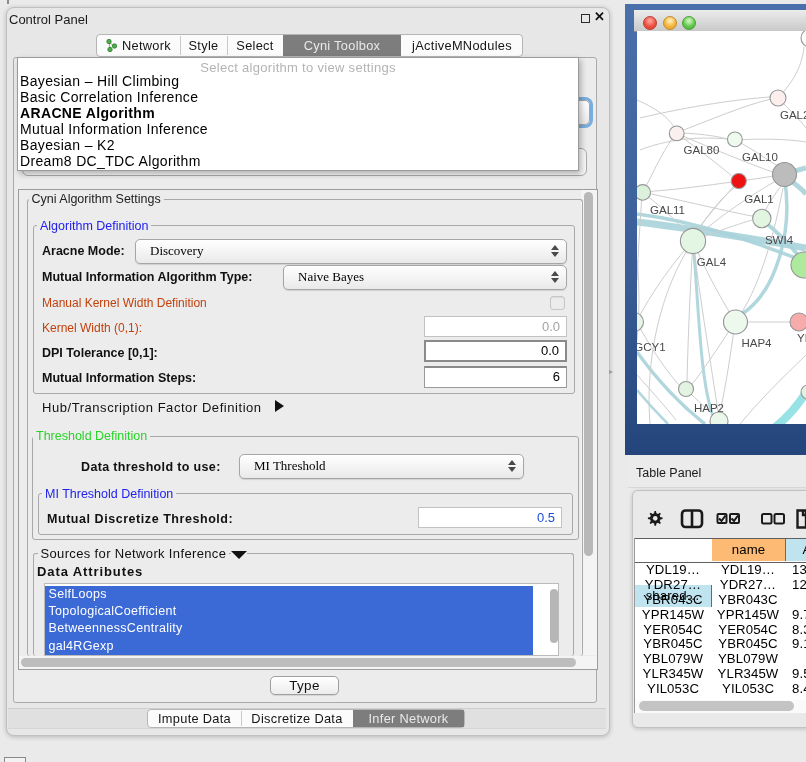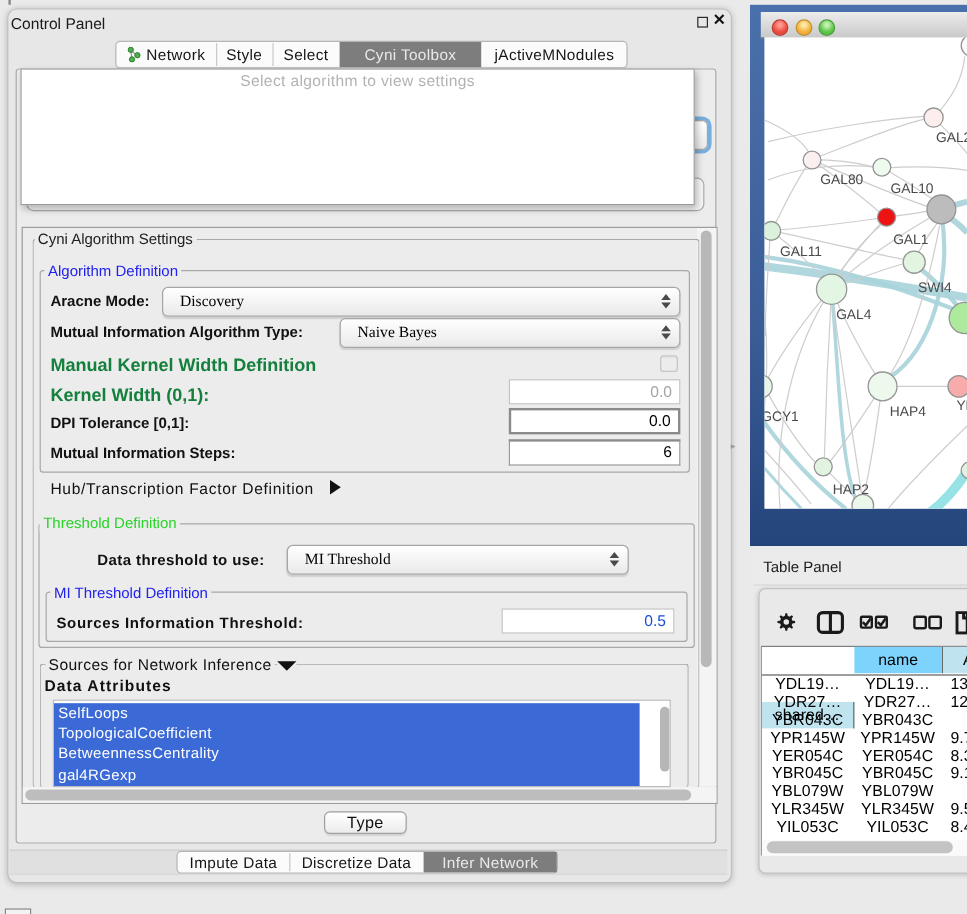--- a/index.html
+++ b/index.html
@@ -1,19 +1,19 @@
 <!DOCTYPE html>
 <html><head>
 <meta charset="utf-8">
 <style>
 html,body{margin:0;padding:0;}
 body{width:806px;height:762px;background:#eaeaea;font-family:"Liberation Sans",sans-serif;overflow:hidden;position:relative;}
 .abs{position:absolute;}
 .bl{font-weight:bold;font-size:12.5px;color:#111;white-space:nowrap;}
-.gl{font-weight:bold;font-size:15px;color:#15803d;white-space:nowrap;}
+.gl{font-weight:normal;font-size:12px;color:#c2410c;white-space:nowrap;}
 .combo{position:absolute;background:linear-gradient(#ffffff,#f2f2f2 60%,#e9e9e9);border:1px solid #a6a6a6;border-radius:5px;box-shadow:0 1px 1px rgba(0,0,0,0.12);font-size:13px;color:#000;font-family:Liberation Serif, serif;}
 .combo .ct{position:absolute;left:14px;top:3px;white-space:nowrap;}
 .arr{position:absolute;right:7px;top:4px;width:9px;height:14px;}
 .arr:before{content:"";position:absolute;left:1px;top:1px;border-left:4px solid transparent;border-right:4px solid transparent;border-bottom:5px solid #4a4a4a;}
 .arr:after{content:"";position:absolute;left:1px;bottom:1px;border-left:4px solid transparent;border-right:4px solid transparent;border-top:5px solid #4a4a4a;}
 .tf{position:absolute;background:#fff;border:1px solid #c2c2c2;font-size:13px;text-align:right;padding-right:6px;box-sizing:border-box;}
 .grp{position:absolute;border:1px solid #a8a8a8;border-radius:3px;}
 .grplab{position:absolute;background:#ececec;padding:0 3px;font-size:12.5px;white-space:nowrap;}
 .seg{position:absolute;top:0;bottom:0;display:flex;align-items:center;justify-content:center;font-size:12.8px;color:#151515;white-space:nowrap;letter-spacing:0.3px;}
 .sep{position:absolute;top:1px;bottom:1px;width:1px;background:#c9c9c9;}
@@ -90,21 +90,21 @@
 <div class="grp" style="left:32px;top:436px;width:545px;height:102px;"></div>
 <div class="grplab" style="left:33px;top:429px;color:#27d427;">Threshold Definition</div>
 <div class="bl" style="position:absolute;left:81px;top:460px;letter-spacing:0.35px;">Data threshold to use:</div>
 <div class="combo" style="left:239px;top:454px;width:283px;height:23px;">
     <span class="ct">MI Threshold</span>
     <span class="arr"></span>
   </div>
 
 <div class="grp" style="left:38px;top:493px;width:533px;height:40px;"></div>
 <div class="grplab" style="left:42px;top:487px;color:#2121ee;">MI Threshold Definition</div>
-<div class="bl" style="position:absolute;left:47px;top:512px;letter-spacing:0.55px;">Sources Information Threshold:</div>
+<div class="bl" style="position:absolute;left:47px;top:512px;letter-spacing:0.55px;">Mutual Discretize Threshold:</div>
 <div class="tf" style="left:418px;top:507px;width:144px;height:21px;color:#1d4ed8;line-height:19px;">0.5</div>
 
 <div class="grp" style="left:33px;top:553px;width:539px;height:102px;border-bottom:none;"></div>
 <div class="grplab" style="left:37.5px;top:546px;color:#111;font-size:13px;letter-spacing:0.35px;background:#ececec;">Sources for Network Inference</div>
 <div class="abs" style="left:231px;top:551px;width:0;height:0;border-left:8px solid transparent;border-right:8px solid transparent;border-top:8px solid #111;background:#ececec;"></div>
 <div class="bl" style="position:absolute;left:37px;top:564px;font-size:13px;letter-spacing:0.9px;">Data Attributes</div>
 
 <div class="abs" style="left:44px;top:583px;width:515px;height:73px;background:#fff;border:1px solid #bbb;box-sizing:border-box;overflow:hidden;">
   <div style="position:absolute;left:0px;top:2px;width:488px;height:69px;background:#3b69d5;color:#fff;font-size:12.5px;line-height:17.2px;padding-left:3.5px;letter-spacing:0.3px;box-sizing:border-box;">SelfLoops<br>TopologicalCoefficient<br>BetweennessCentrality<br>gal4RGexp</div>
   <div style="position:absolute;left:505px;top:5px;width:8px;height:54px;background:#b6b6b6;border-radius:4px;"></div>
@@ -239,21 +239,21 @@
     <rect x="128.5" y="5" width="9.5" height="9.5" rx="1.5"></rect>
   </g>
   <path d="M151.5 1.5 L160 1.5 L160 18.5 L151.5 18.5 Z M157 1.5 L157 6 L162 6" fill="none" stroke="#1a1a1a" stroke-width="2.4"></path>
 </svg>
 </div>
 
 <div class="abs" style="left:634px;top:538px;width:172px;height:175px;background:#fff;border-left:1px solid #9a9a9a;box-sizing:border-box;overflow:hidden;font-size:13.2px;color:#000;letter-spacing:0.1px;">
 
   <div style="position:absolute;left:0;top:0;width:172px;height:25px;border-top:1.5px solid #5f5f5f;border-bottom:1.5px solid #5f5f5f;box-sizing:border-box;">
     <div style="position:absolute;left:0;top:0;width:75.5px;height:22px;background:#bfe3ef;border-right:1.5px solid #6a6a6a;text-align:center;line-height:22px;margin-top:46px;">shared…</div>
-    <div style="position:absolute;left:77px;top:0;width:73px;height:22px;background:#7dd3fc;border-right:1.5px solid #6a6a6a;text-align:center;line-height:22px;">name</div>
+    <div style="position:absolute;left:77px;top:0;width:73px;height:22px;background:#fdba74;border-right:1.5px solid #6a6a6a;text-align:center;line-height:22px;">name</div>
     <div style="position:absolute;left:150.5px;top:0;width:40px;height:22px;background:#bfe3ef;line-height:22px;padding-left:17px;box-sizing:border-box;">A</div>
   </div>
 
   <div id="rows" style="position:absolute;left:0;top:25px;width:200px;line-height:14.9px;">
     <div>
         <span class="c1">YDL19…</span>
         <span class="c2">YDL19…</span>
         <span class="c3">139</span>
       </div>
     <div>
@@ -303,13 +303,14 @@
 </div>
 <style>
 #rows > div{height:14.9px;position:relative;}
 #rows .c1{position:absolute;left:0;width:76px;text-align:center;display:inline-block;}
 #rows .c2{position:absolute;left:76px;width:74px;text-align:center;display:inline-block;}
 #rows .c3{position:absolute;left:157px;display:inline-block;}
 </style>
 
 <div class="abs" style="left:17px;top:57px;width:562px;height:114px;background:#fff;border:1px solid #9b9b9b;box-shadow:2px 3px 6px rgba(0,0,0,0.28);box-sizing:border-box;">
   <div style="position:absolute;left:0;top:2px;width:100%;text-align:center;font-size:13px;color:#b3b3b3;letter-spacing:0.3px;">Select algorithm to view settings</div>
+  <div style="position:absolute;left:2px;top:15px;font-size:14px;color:#000;line-height:16.1px;white-space:nowrap;letter-spacing:0.35px;">Bayesian – Hill Climbing<br>Basic Correlation Inference<br><b>ARACNE Algorithm</b><br>Mutual Information Inference<br>Bayesian – K2<br>Dream8 DC_TDC Algorithm</div>
 </div>
 
 </body></html>

